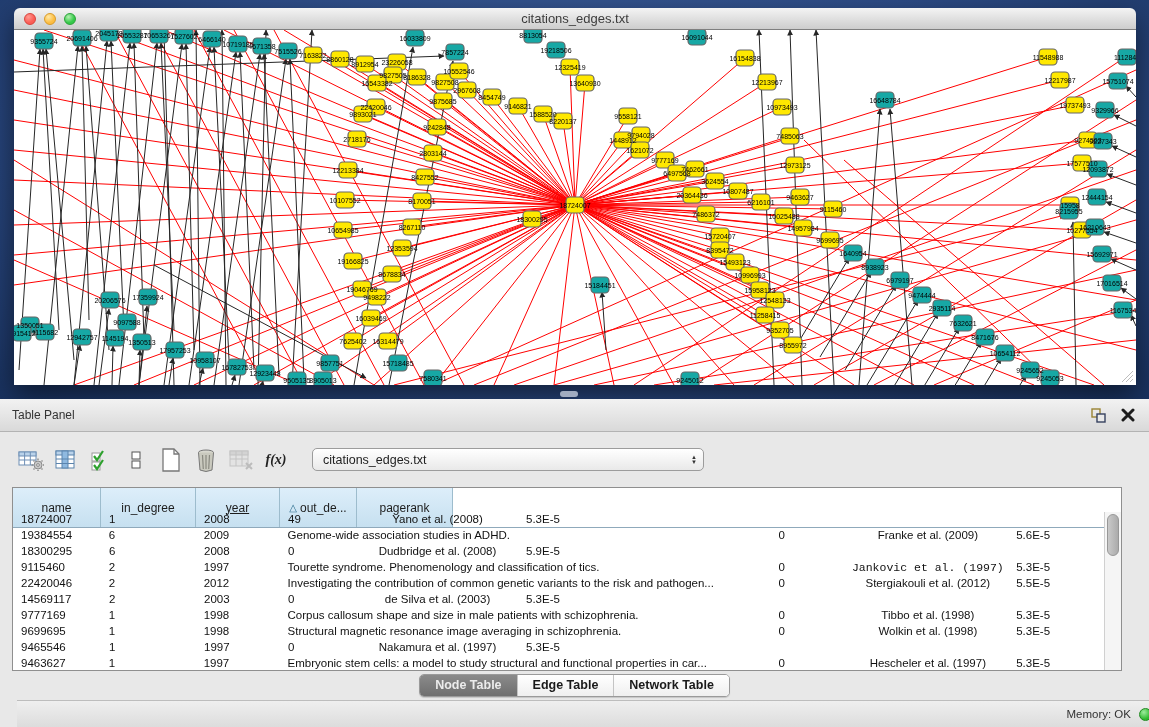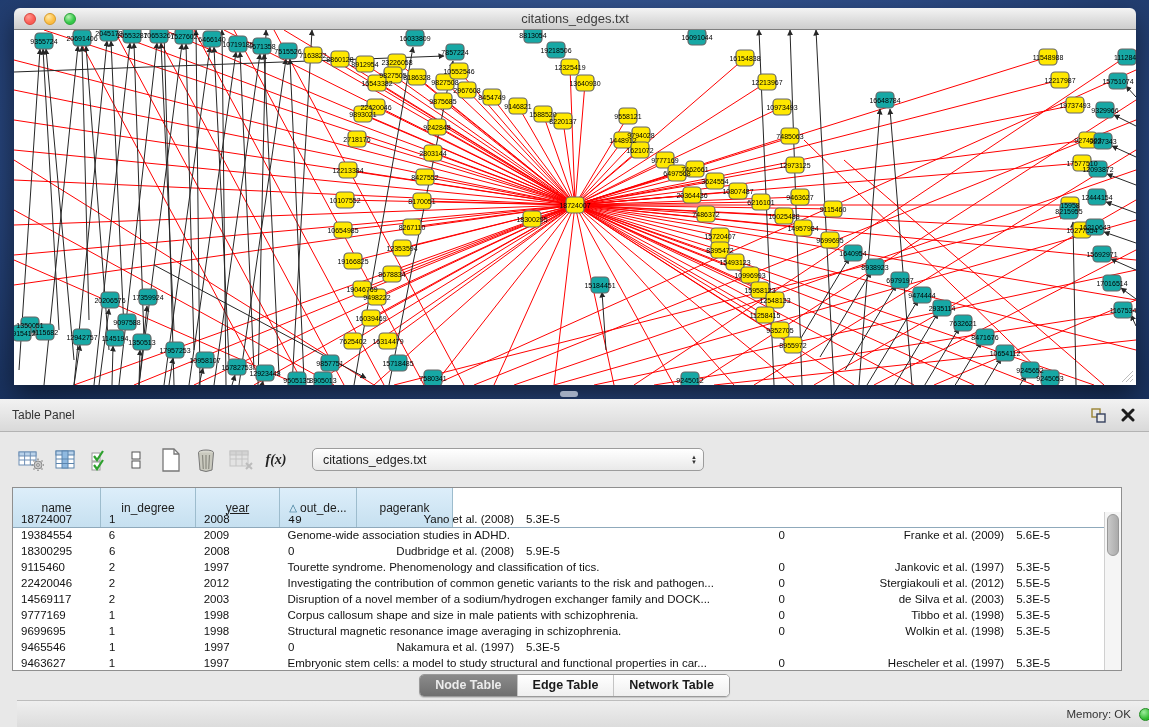--- a/index.html
+++ b/index.html
@@ -47,21 +47,21 @@
   .tablebox { position:absolute; left:12px; top:487px; width:1110px; height:184px;
     background:#fff; border:1px solid #8f8f8f; }
   .thead { display:flex; height:40px; border-bottom:1px solid #8fa9bb; }
   .th { background:linear-gradient(#e3f1fa,#c7dfEF); background:linear-gradient(#ddeefa,#c6e0f0);
     border-right:1px solid #9dbccd; font-size:12px; color:#1c1c1c; display:flex;
     align-items:center; justify-content:center; overflow:hidden; white-space:nowrap; }
   .th .sort { color:#2e6e8e; margin-right:3px; font-size:10px; }
   .tbody { position:absolute; left:0; top:24px; right:17px; bottom:0; overflow:hidden; }
   .tr { display:flex; height:16px; }
   .td { font-size:11.5px; color:#111; white-space:nowrap; overflow:hidden; padding:1px 4px 0 8px; }
-  .td.center { text-align:right; padding-left:4px; }
+  .td.center { text-align:center; padding-left:4px; }
   .vscroll { position:absolute; right:0; top:24px; bottom:0; width:17px;
     background:#f5f5f5; border-left:1px solid #d0d0d0; }
   .vthumb { position:absolute; left:2px; top:2px; width:12px; height:42px;
     background:linear-gradient(90deg,#c9c9c9,#ababab); border-radius:6px; border:1px solid #979797; }
 
   
   .tabbar { position:absolute; left:0; top:671px; width:1149px; height:29px;
     display:flex; align-items:center; justify-content:center; }
   .seg { display:inline-flex; border:1px solid #9a9a9a; border-radius:5px; overflow:hidden;
     background:#fff; box-shadow:0 1px 1px rgba(0,0,0,.15); }
@@ -683,21 +683,21 @@
       </div>
       <div class="th" style="width: 96px;">
         <span>pagerank</span>
       </div>
     </div>
   <div class="tbody" id="tbody">
       <div class="tr">
         <div class="td" style="width: 88px;">18724007</div>
         <div class="td" style="width: 95px;">1</div>
         <div class="td" style="width: 84px;">2008</div>
-        <div class="td" style="width: 77px; font-family: Liberation Mono, monospace;">49</div>
+        <div class="td" style="width: 77px;">49</div>
         <div class="td center" style="width: 161px;">Yano et al. (2008)</div>
         <div class="td" style="width: 96px;">5.3E-5</div>
       </div>
       <div class="tr">
         <div class="td" style="width: 88px;">19384554</div>
         <div class="td" style="width: 95px;">6</div>
         <div class="td" style="width: 84px;">2009</div>
         <div class="td" style="width: 492px;">Genome-wide association studies in ADHD.</div>
         <div class="td" style="width: 77px;">0</div>
         <div class="td center" style="width: 161px;">Franke et al. (2009)</div>
@@ -710,37 +710,36 @@
         <div class="td" style="width: 77px;">0</div>
         <div class="td center" style="width: 161px;">Dudbridge et al. (2008)</div>
         <div class="td" style="width: 96px;">5.9E-5</div>
       </div>
       <div class="tr">
         <div class="td" style="width: 88px;">9115460</div>
         <div class="td" style="width: 95px;">2</div>
         <div class="td" style="width: 84px;">1997</div>
         <div class="td" style="width: 492px;">Tourette syndrome. Phenomenology and classification of tics.</div>
         <div class="td" style="width: 77px;">0</div>
-        <div class="td center" style="width: 161px;">Jankovic et al. (1997)</div>
+        <div class="td center" style="width: 161px; font-family: Liberation Mono, monospace;">Jankovic et al. (1997)</div>
         <div class="td" style="width: 96px;">5.3E-5</div>
       </div>
       <div class="tr">
         <div class="td" style="width: 88px;">22420046</div>
         <div class="td" style="width: 95px;">2</div>
         <div class="td" style="width: 84px;">2012</div>
         <div class="td" style="width: 492px;">Investigating the contribution of common genetic variants to the risk and pathogen...</div>
         <div class="td" style="width: 77px;">0</div>
         <div class="td center" style="width: 161px;">Stergiakouli et al. (2012)</div>
         <div class="td" style="width: 96px;">5.5E-5</div>
       </div>
       <div class="tr">
         <div class="td" style="width: 88px;">14569117</div>
         <div class="td" style="width: 95px;">2</div>
         <div class="td" style="width: 84px;">2003</div>
-        <div class="td" style="width: 492px;">Disruption of a novel member of a sodium/hydrogen exchanger family and DOCK...</div>
         <div class="td" style="width: 77px;">0</div>
         <div class="td center" style="width: 161px;">de Silva et al. (2003)</div>
         <div class="td" style="width: 96px;">5.3E-5</div>
       </div>
       <div class="tr">
         <div class="td" style="width: 88px;">9777169</div>
         <div class="td" style="width: 95px;">1</div>
         <div class="td" style="width: 84px;">1998</div>
         <div class="td" style="width: 492px;">Corpus callosum shape and size in male patients with schizophrenia.</div>
         <div class="td" style="width: 77px;">0</div>

